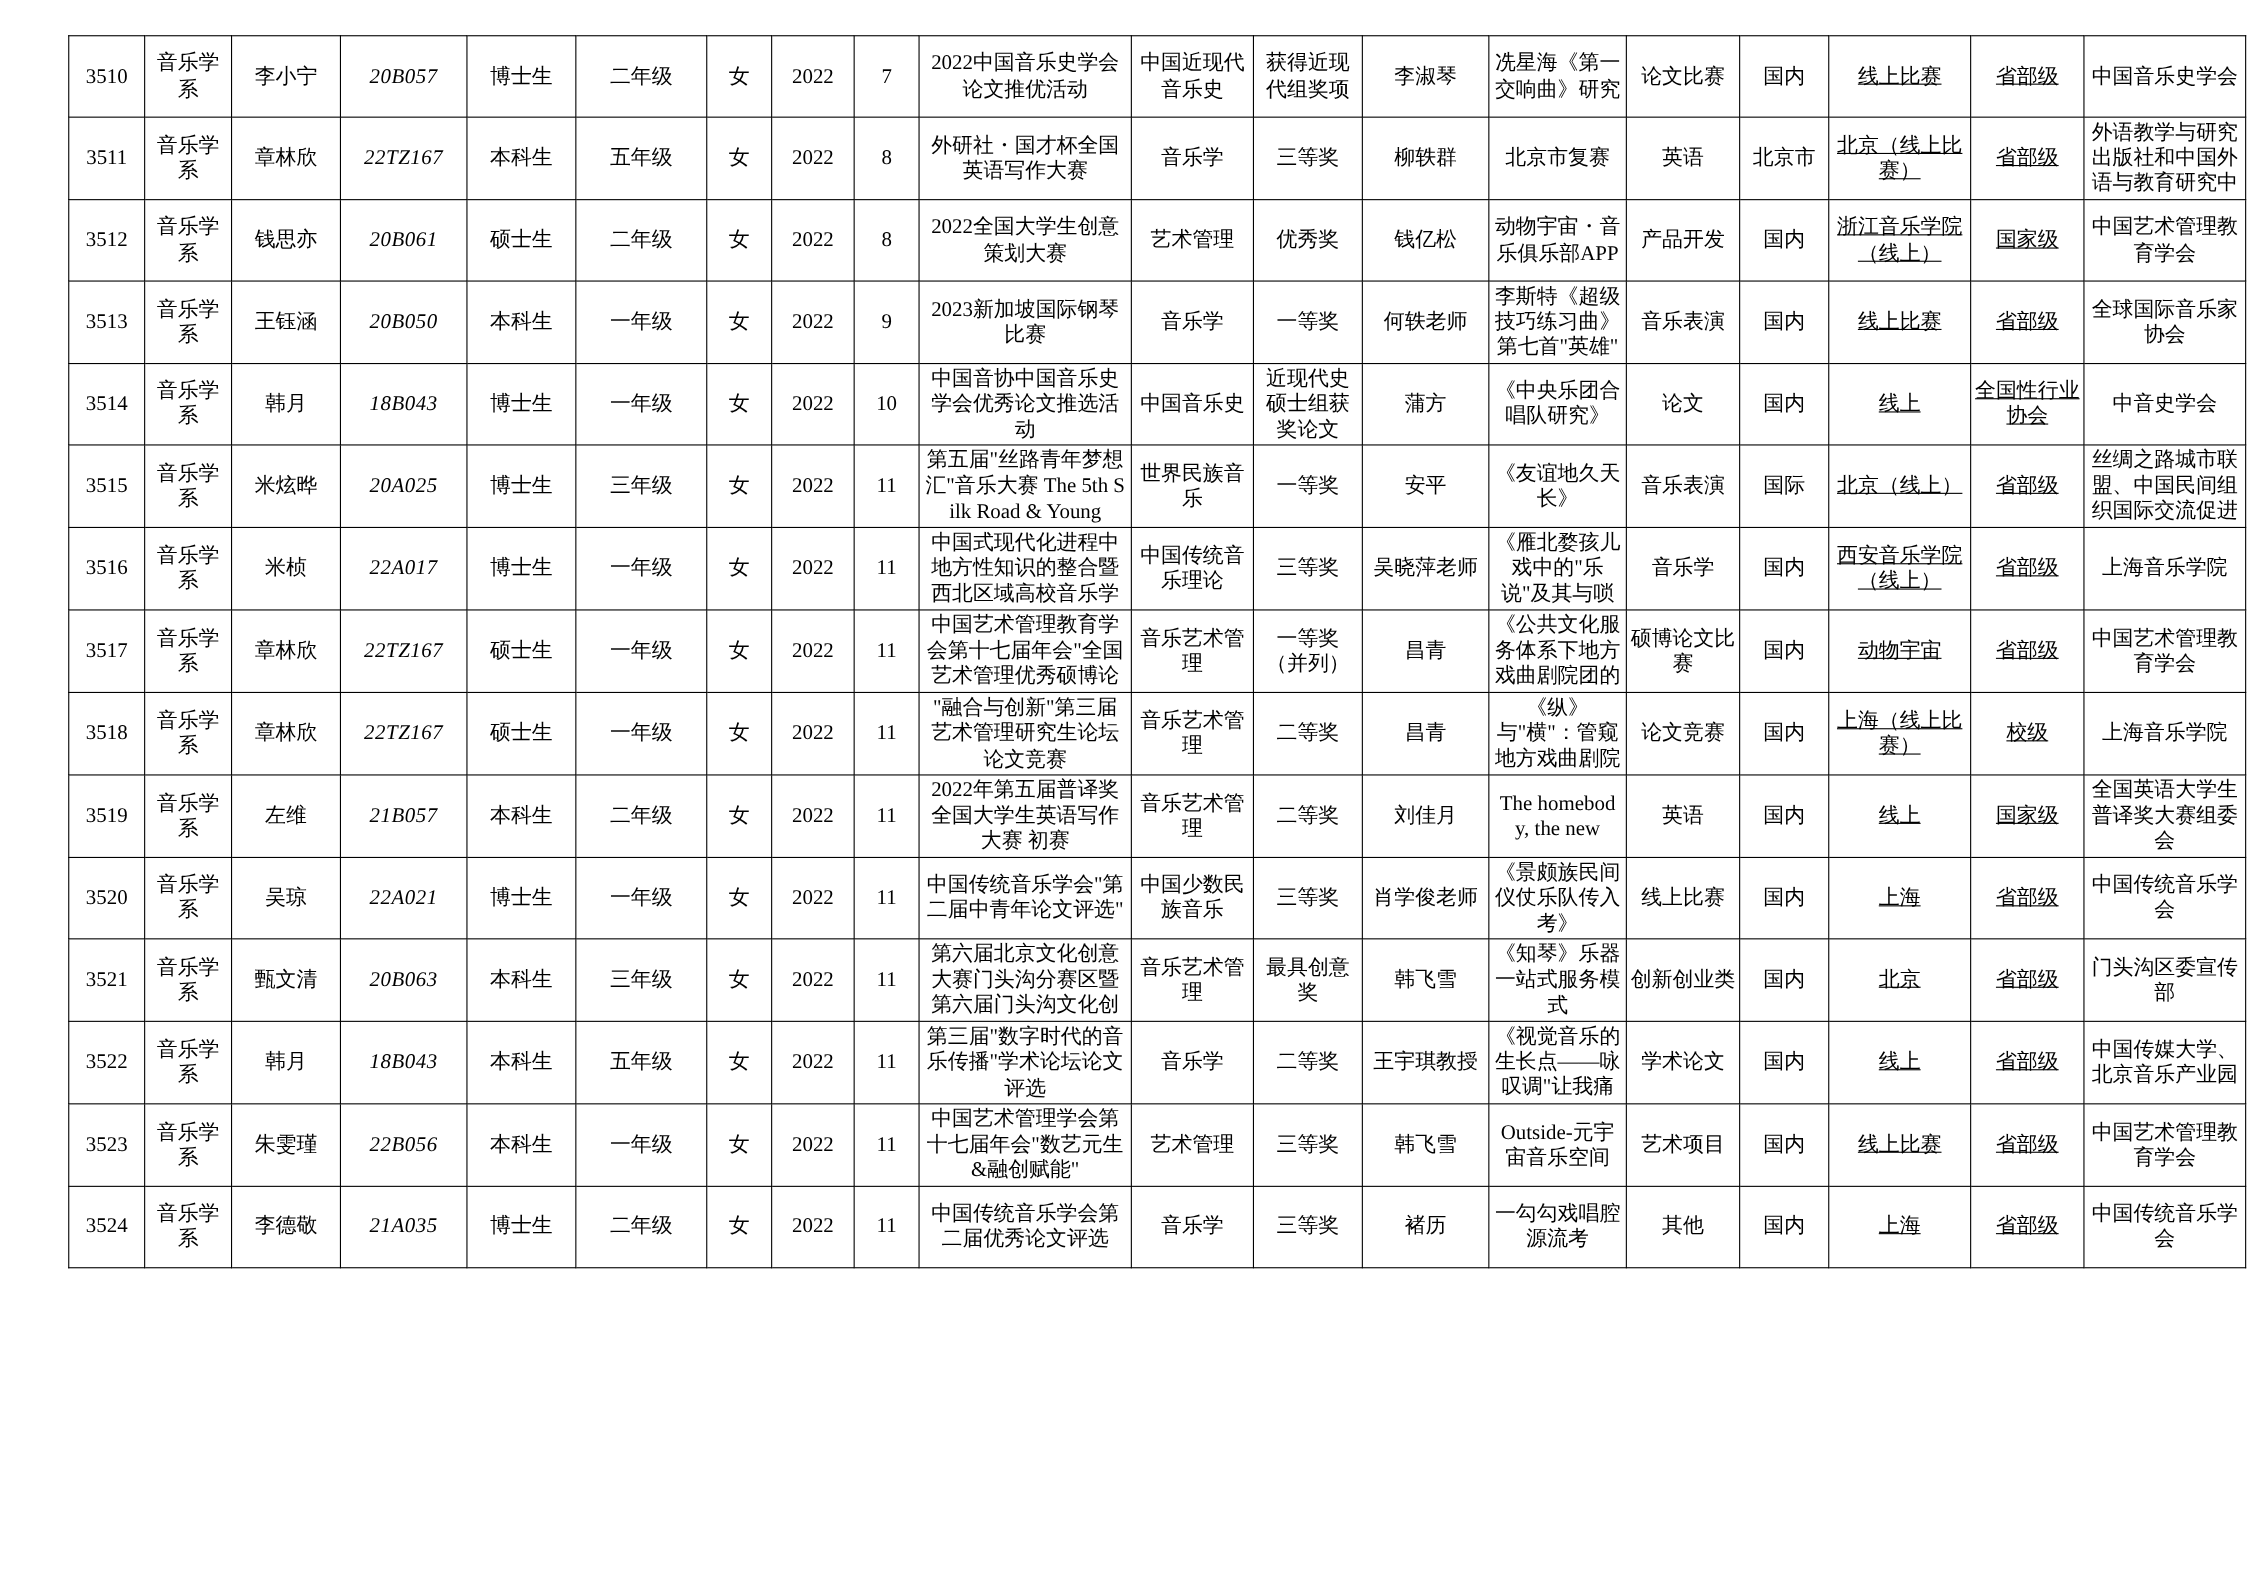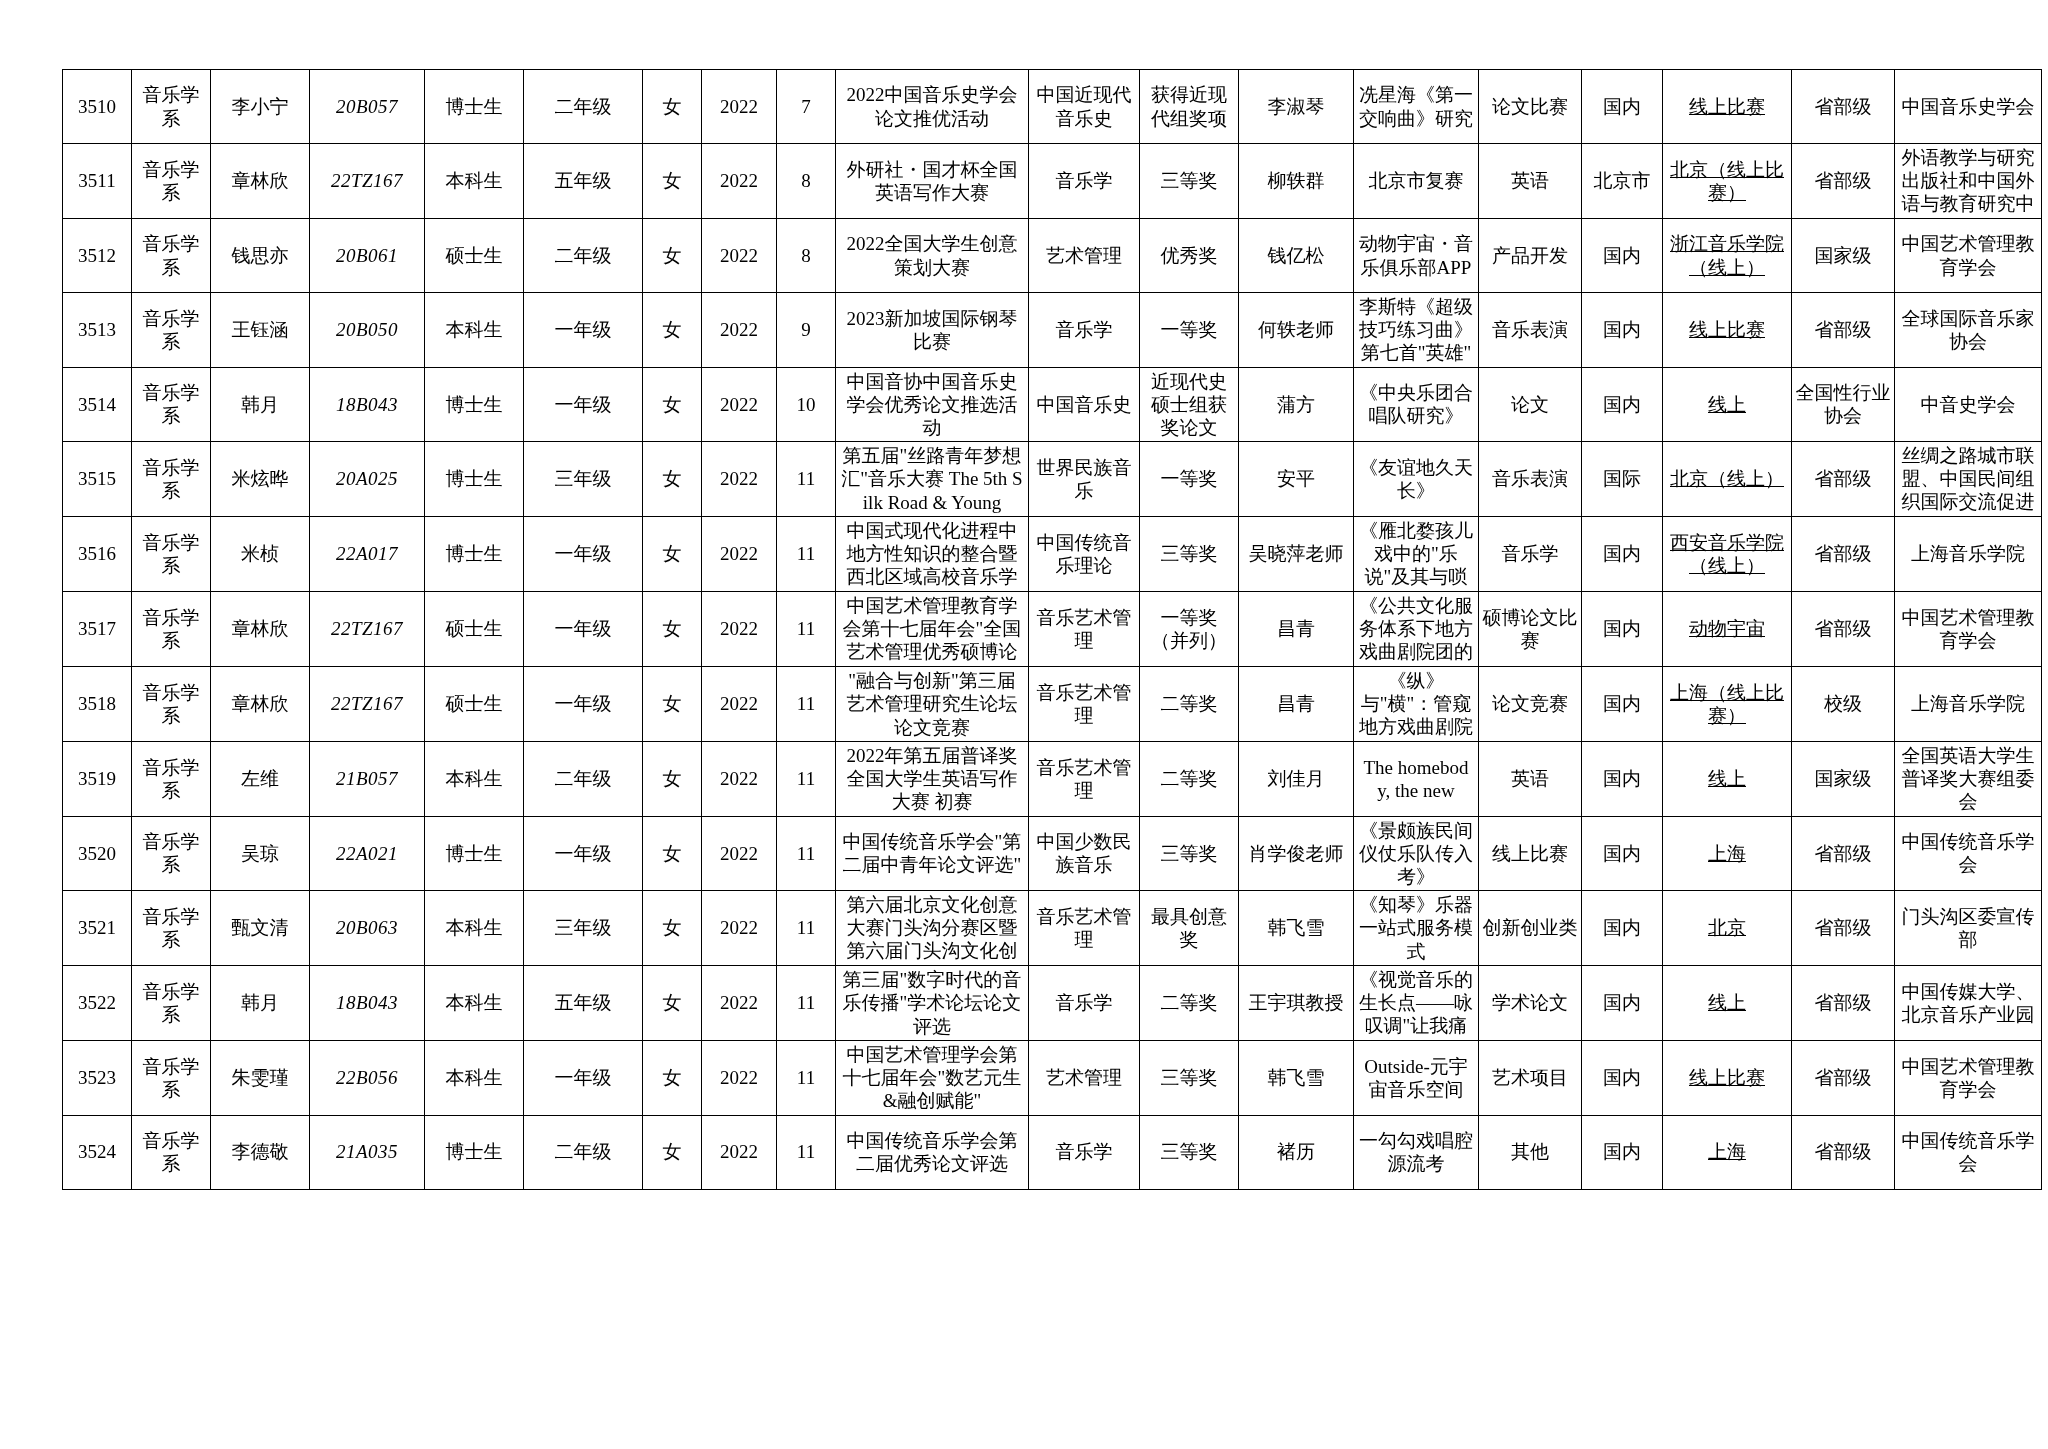--- a/index.html
+++ b/index.html
@@ -12,21 +12,21 @@
     height: 1449px;
     font-family: "Liberation Serif", serif;
     color: #000000;
     overflow: hidden;
   }
   .page {
     position: relative;
     width: 2048px;
     height: 1449px;
     box-sizing: border-box;
-    padding: 69px 62px 0 62px;
+    padding: 32px 62px 0 62px;
   }
   table.records {
     border-collapse: collapse;
     table-layout: fixed;
     width: 1924px;
     border: 1.5px solid #000;
   }
   table.records td {
     border: 1.2px solid #000;
     text-align: center;
@@ -48,21 +48,21 @@
   .c-year    { width: 68px; }
   .c-month   { width: 52px; }
   .c-event   { width: 186px; }
   .c-field   { width: 104px; }
   .c-award   { width: 92px; }
   .c-advisor { width: 108px; }
   .c-work    { width: 118px; }
   .c-cat     { width: 96px; }
   .c-region  { width: 74px; }
   .c-place   { width: 122px; text-decoration: underline; }
-  .c-tier    { width: 96px; }
+  .c-tier    { width: 96px; text-decoration: underline; }
   .c-org     { width: 140px; margin-left: 35px; }
 
   .cell-wrap {
     display: block;
     max-height: 70px;
     overflow: hidden;
   }
   .mono-ish { letter-spacing: 0.5px; font-style: italic; }
 </style>
 </head>

